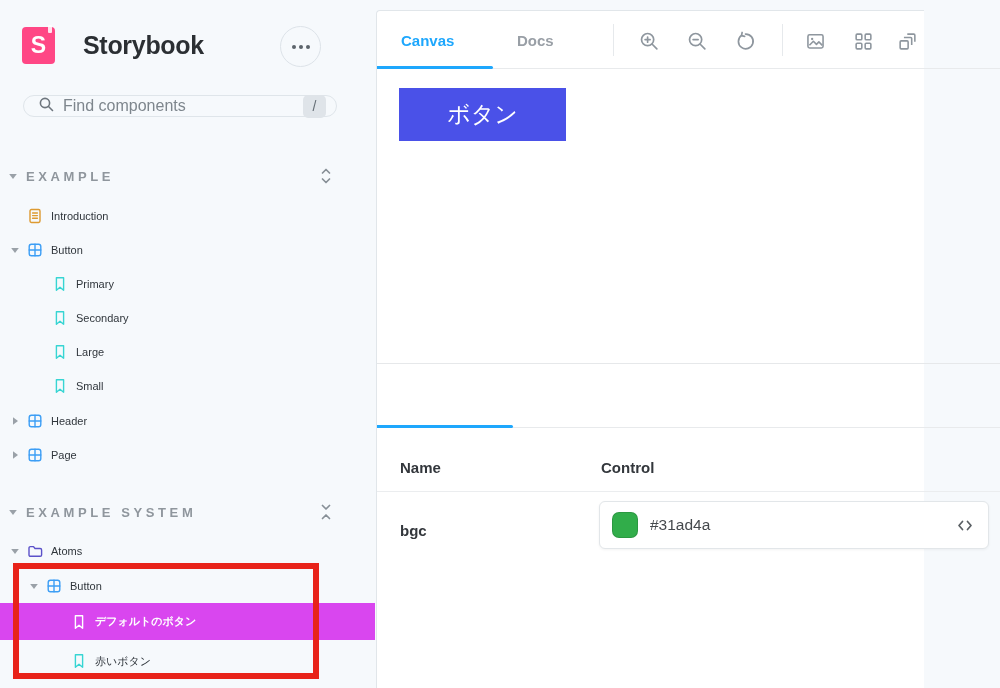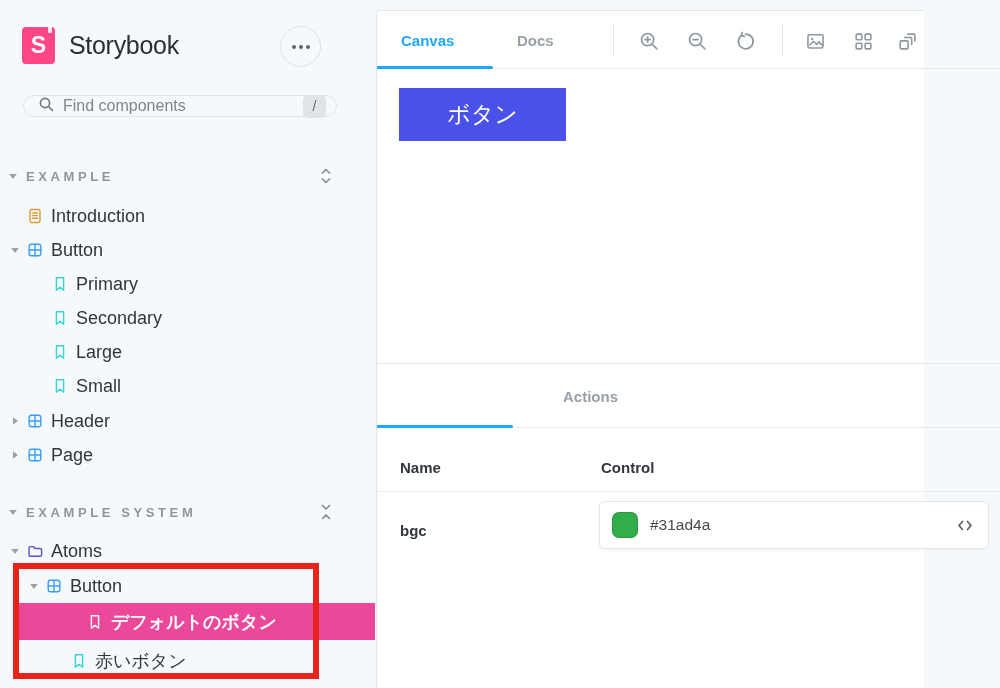--- a/index.html
+++ b/index.html
@@ -5,43 +5,43 @@
   * { margin:0; padding:0; box-sizing:border-box; }
   html,body { width:1000px; height:688px; font-family:"Liberation Sans", sans-serif; }
   #stage { position:relative; width:1000px; height:688px; background:#f6f9fc; overflow:hidden; }
 
   
   .sidebar { position:absolute; left:0; top:0; width:375px; height:688px; background:#f6f9fc; }
   .brand-row { position:absolute; left:22px; top:24px; width:332px; height:42px; display:flex; align-items:center; }
   .logo-badge { width:33px; height:37px; background:#ff4785; border-radius:4px; position:relative;
                 display:flex; align-items:center; justify-content:center; color:#fff; font-weight:800; font-size:23px; }
   .logo-notch { position:absolute; right:3px; top:-2px; width:4px; height:8px; background:#fff; opacity:.85; border-radius:1px; }
-  .brand-title { margin-left:14px; font-size:25px; font-weight:400; color:#2b2f33; letter-spacing:-0.3px; }
+  .brand-title { margin-left:28px; font-size:25px; font-weight:700; color:#2b2f33; letter-spacing:-0.3px; }
   .menu-btn { position:absolute; right:33px; top:2px; width:41px; height:41px; border-radius:50%;
               border:1px solid #dde3e9; display:flex; align-items:center; justify-content:center; gap:3px; cursor:pointer; background:transparent; }
   .menu-btn i { width:4px; height:4px; border-radius:50%; background:#5c646b; display:block; }
   .search-pill { position:absolute; left:23px; top:95px; width:314px; height:22px; border:1.5px solid #dfe5ea;
                  border-radius:19px; display:flex; align-items:center; padding:0 10px 0 14px; }
   .search-pill input { flex:1; border:none; outline:none; background:transparent; font-size:16px; color:#33373c;
                        font-family:"Liberation Sans", sans-serif; margin-left:8px; }
   .search-pill input::placeholder { color:#7e868d; }
   .slash-badge { width:23px; height:23px; background:#dfe4e9; border-radius:5px; color:#646d75; font-size:14px;
                  display:flex; align-items:center; justify-content:center; }
 
   .section-header { position:absolute; left:0; width:375px; height:28px; display:flex; align-items:center; }
   .section-caret { position:absolute; left:8px; display:flex; }
   .section-label { position:absolute; left:26px; font-size:13px; font-weight:800; color:#8f969d; letter-spacing:3.6px; }
   .section-tool { position:absolute; right:42px; display:flex; cursor:pointer; }
 
   .tree-row { position:absolute; left:0; width:375px; height:34px; display:flex; align-items:center; cursor:pointer;
-              font-size:18px; color:#30363c; }
+              font-size:11px; color:#30363c; }
   .tree-row .caret { position:absolute; display:flex; }
   .tree-row .icon { position:absolute; display:flex; }
   .tree-row .lbl { position:absolute; white-space:nowrap; }
-  .tree-row.selected { background:#ec4899; color:#fff; font-weight:700;margin-left:16px; }
+  .tree-row.selected { background:#d946ef; color:#fff; font-weight:700; }
   .icon-document { color:#dd9a31; } .icon-component { color:#3c9ef5; }
   .icon-story { color:#37d5d3; } .icon-folder { color:#5b51c9; }
   .tree-row.selected .icon-story { color:#fff; }
 
   .annotation-box { position:absolute; left:13px; top:563px; width:306px; height:116px;
                     border:6px solid #e8231a; z-index:10; pointer-events:none; }
 
   
   .main-bg { position:absolute; left:375px; top:0; width:625px; height:688px; background:#f6f9fc; }
   .panel { position:absolute; left:376px; top:10px; width:548px; height:678px; background:#fff;
@@ -319,21 +319,20 @@
           <path d="M9.8 3 H16 a1 1 0 0 1 1 1 V10.2"></path>
         </svg>
       </div>
     </div>
 
     <button class="preview-button">ボタン</button>
 
     <div class="panel-divider"></div>
 
     <div class="addon-tabbar">
-      <div class="addon-tab tab inactive" style="left:186px;">Actions</div>
     </div>
     <div class="addon-underline"></div>
 
     <div class="col-header" style="left:23px;">Name</div>
     <div class="col-header" style="left:224px;">Control</div>
     <div class="table-divider"></div>
 
     <div class="row-name">bgc</div>
     <div class="color-control">
       <span class="swatch" id="color-swatch" style="background: rgb(49, 173, 74);"></span>

